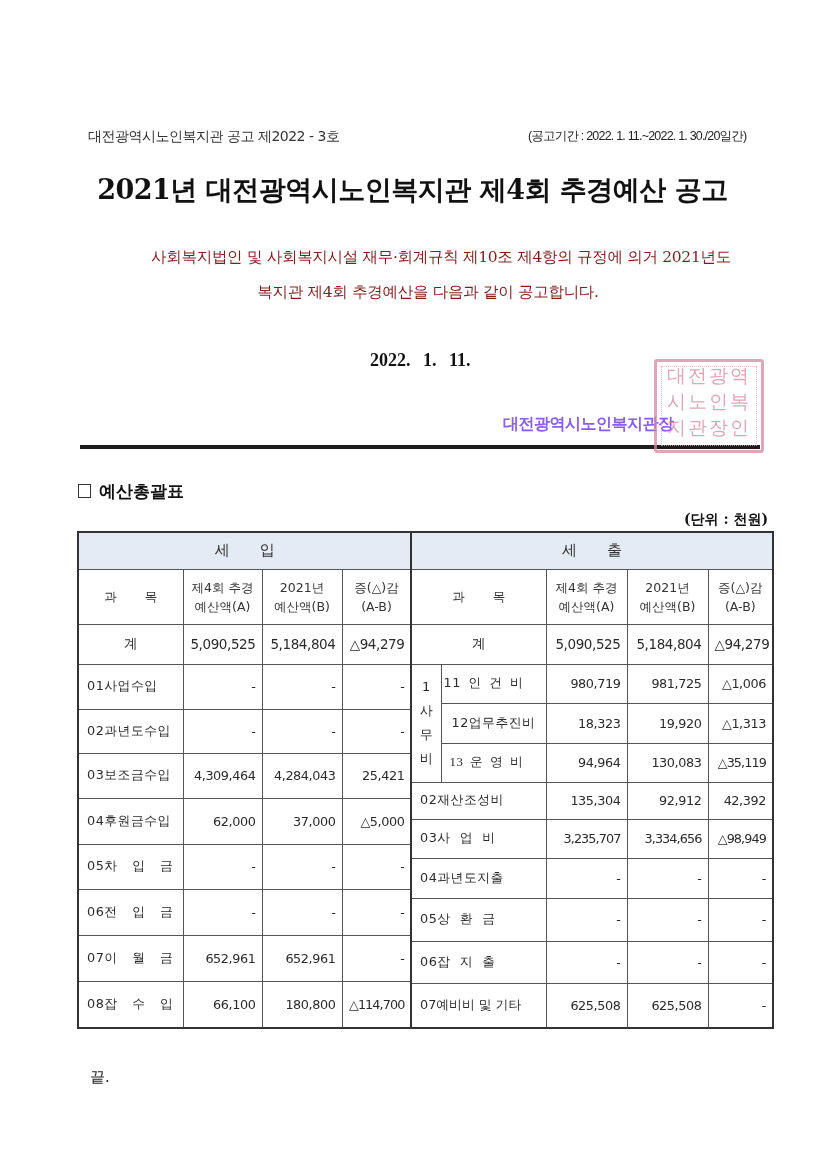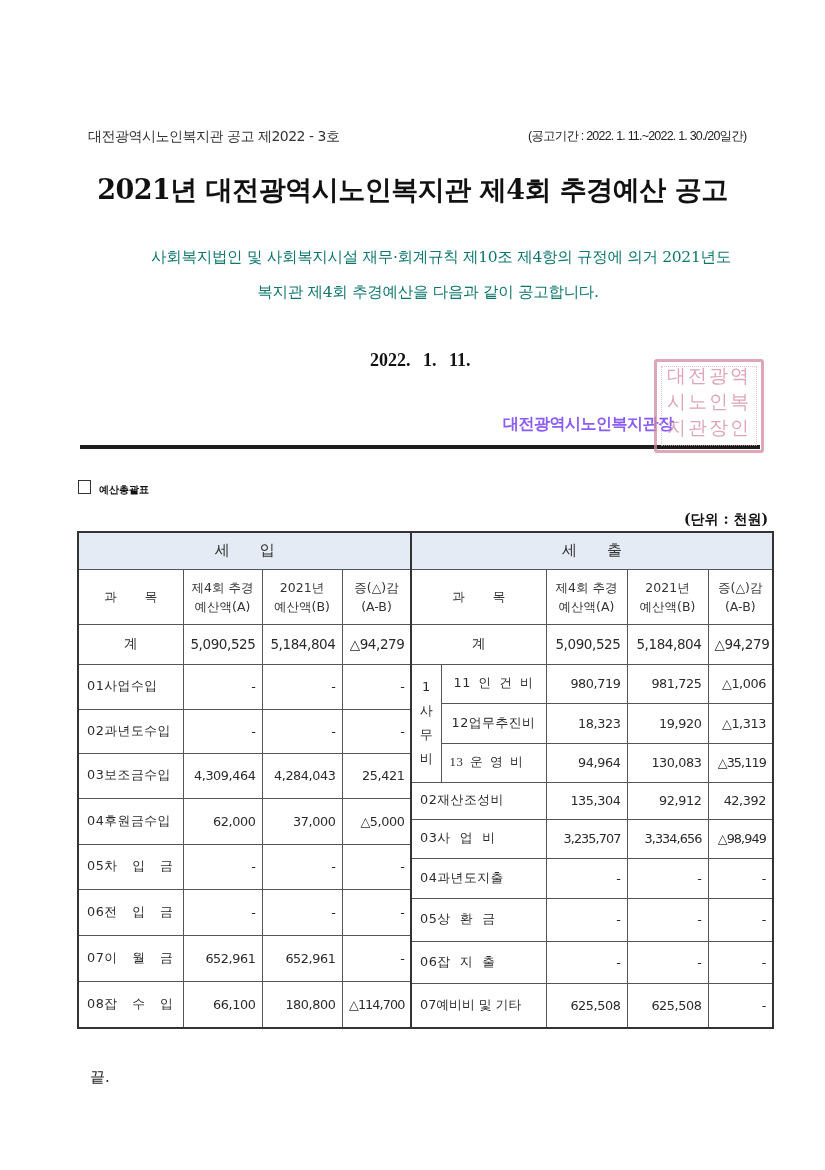--- a/index.html
+++ b/index.html
@@ -4,29 +4,29 @@
 <style>
   html, body { margin:0; padding:0; }
   body {
     width:825px; height:1170px; background:#ffffff; position:relative; overflow:hidden;
     font-family:"DejaVu Sans", sans-serif; color:#222;
   }
   .abs { position:absolute;text-align:center; }
   .notice-no { left:88px; top:128px; font-size:14px; color:#333; letter-spacing:-0.5px; }
   .period { left:528px; top:128px; font-size:12.5px; color:#222; letter-spacing:-0.8px; font-family:"Liberation Sans", sans-serif; }
   .title { left:0; width:825px; top:172px; text-align:center; font-family:"DejaVu Serif", serif; font-weight:bold; font-size:27px; color:#111; letter-spacing:-0.5px; }
-  .body-text { left:88px; top:240px; width:680px; font-family:"DejaVu Serif", serif; font-size:15.5px; line-height:35px; color:#0f766e; letter-spacing:-0.3px; }
+  .body-text { left:88px; top:240px; width:680px; font-family:"DejaVu Serif", serif; font-size:15.5px; line-height:35px; color:#7f1d1d; letter-spacing:-0.3px; }
   .body-text .indent { display:inline-block; width:26px; }
   .date { left:370px; top:350px; font-family:"Liberation Serif", serif; font-weight:bold; font-size:18px; color:#111; word-spacing:8px; }
   .signer { left:503px; top:414px; font-family:"DejaVu Serif", serif; font-weight:bold; font-size:16px; color:#8b5cf6; letter-spacing:-0.5px; z-index:2; }
   .stamp { left:654px; top:359px; width:104px; height:88px; border:3px solid #d48aa0; border-radius:3px; color:#d48aa0; opacity:0.75; z-index:3; font-family:"DejaVu Serif", serif; font-size:19px; line-height:26px; text-align:center; letter-spacing:2px; overflow:hidden; }
   .stamp .grid { position:absolute; inset:4px; border:1px dotted #e2aabb; }
   .stamp .row { position:relative; }
   .rule { left:80px; top:445px; width:680px; height:4px; background:#1c1c1c; }
-  .section { left:78px; top:480px; font-size:10px; font-weight:bold; color:#111; font-family:"DejaVu Serif", serif; }
+  .section { left:78px; top:480px; font-size:17px; font-weight:bold; color:#111; font-family:"DejaVu Serif", serif; }
   .section .box { display:inline-block; width:11px; height:12px; border:1px solid #333; margin-right:8px; vertical-align:-1px; }
   .unit { left:684px; top:511px; font-size:14px; font-weight:bold; color:#111; font-family:"DejaVu Serif", serif; }
 
   table.bt { position:absolute; border-collapse:collapse; table-layout:fixed; font-family:"DejaVu Sans", sans-serif; font-size:12.8px; color:#2a2a2a; }
   table.bt td { border:1px solid #555; padding:0 6px; overflow:hidden; white-space:nowrap; }
   table.bt td.num { text-align:right; letter-spacing:-0.4px; }
   table.bt td.ctr { text-align:center; }
   table.bt td.lbl { text-align:left; padding-left:8px; letter-spacing:0.5px; }
   table.bt tr.band td { background:#e4ebf4; text-align:center; font-size:15px; letter-spacing:30px; text-indent:30px; color:#333; }
   table.bt tr.colh td { text-align:center; font-size:12.5px; line-height:19px; white-space:normal; color:#333; }
@@ -156,21 +156,21 @@
     <td><span>증(△)감</span><br><span>(A-B)</span></td>
   </tr>
   <tr class="total" style="height:40px">
     <td colspan="2" class="ctr">계</td>
     <td class="num">5,090,525</td>
     <td class="num">5,184,804</td>
     <td class="num">△94,279</td>
   </tr>
   <tr style="height:39px">
     <td rowspan="3" class="grp"><span>1</span><br><span>사</span><br><span>무</span><br><span>비</span></td>
-    <td class="lbl" style="padding-left:12px;word-spacing:3px;">11 인 건 비</td>
+    <td class="lbl" style="padding-left:2px;word-spacing:3px;">11 인 건 비</td>
     <td class="num">980,719</td>
     <td class="num">981,725</td>
     <td class="num">△1,006</td>
   </tr>
   <tr style="height:40px">
     <td class="lbl" style="padding-left:10px;">12업무추진비</td>
     <td class="num">18,323</td>
     <td class="num">19,920</td>
     <td class="num">△1,313</td>
   </tr>

